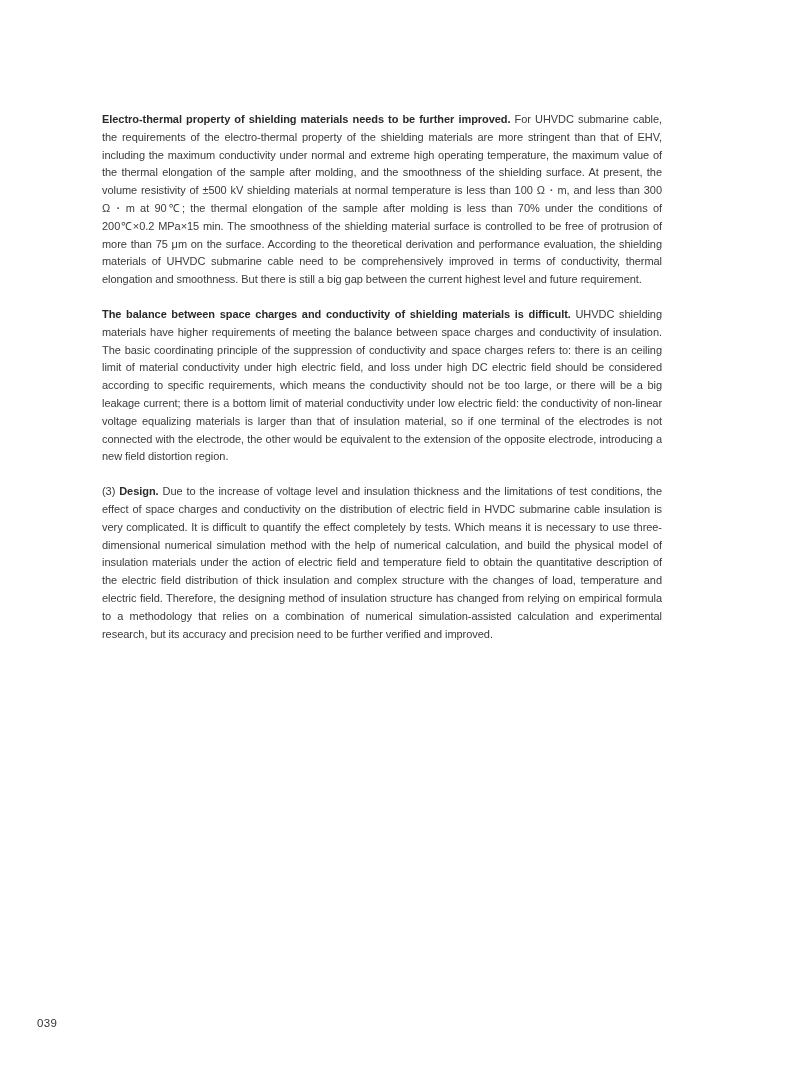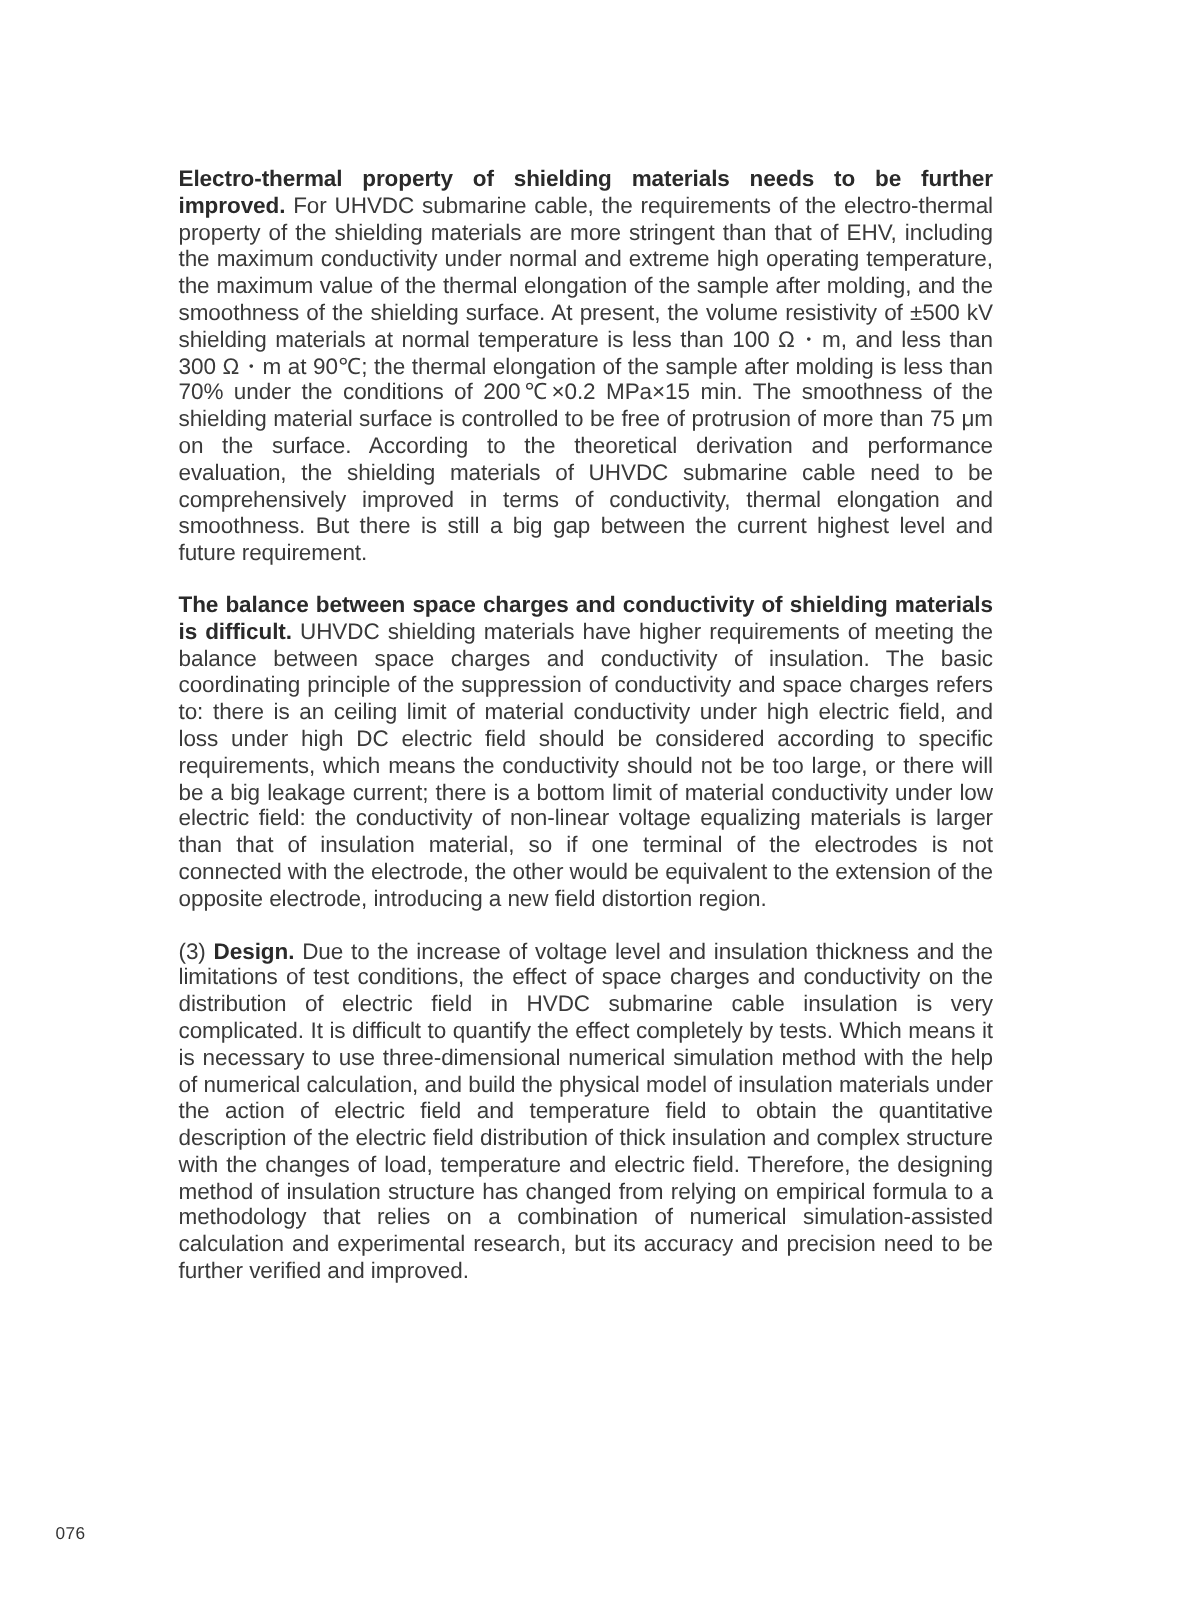--- a/index.html
+++ b/index.html
@@ -23,22 +23,22 @@
     height: 1077px;
     background: #ffffff;
   }
   .content {
     position: absolute;
     left: 102px;
     top: 111px;
     width: 560px;
   }
   .para {
-    margin: 0 0 17px 17px;
-    font-size: 15px;
+    margin: 0 0 17px 0;
+    font-size: 11px;
     line-height: 17.8px;
     text-align: justify;
     text-align-last: left;
     hyphens: none;
     letter-spacing: -0.05px;
   }
   .lead {
     font-weight: bold;
     color: #2a2a2a;
   }
@@ -64,14 +64,14 @@
     <p class="para">
       <span class="lead">The balance between space charges and conductivity of shielding materials is difficult.</span><span> UHVDC shielding materials have higher requirements of meeting the balance between space charges and conductivity of insulation. The basic coordinating principle of the suppression of conductivity and space charges refers to: there is an ceiling limit of material conductivity under high electric field, and loss under high DC electric field should be considered according to specific requirements, which means the conductivity should not be too large, or there will be a big leakage current; there is a bottom limit of material conductivity under low electric field: the conductivity of non-linear voltage equalizing materials is larger than that of insulation material, so if one terminal of the electrodes is not connected with the electrode, the other would be equivalent to the extension of the opposite electrode, introducing a new field distortion region.</span>
     </p>
 
     <p class="para">
       <span>(3)</span><span class="lead"> Design.</span><span> Due to the increase of voltage level and insulation thickness and the limitations of test conditions, the effect of space charges and conductivity on the distribution of electric field in HVDC submarine cable insulation is very complicated. It is difficult to quantify the effect completely by tests. Which means it is necessary to use three-dimensional numerical simulation method with the help of numerical calculation, and build the physical model of insulation materials under the action of electric field and temperature field to obtain the quantitative description of the electric field distribution of thick insulation and complex structure with the changes of load, temperature and electric field. Therefore, the designing method of insulation structure has changed from relying on empirical formula to a methodology that relies on a combination of numerical simulation-assisted calculation and experimental research, but its accuracy and precision need to be further verified and improved.</span>
     </p>
 
   </div>
 
-  <div class="page-number">076</div>
+  <div class="page-number">039</div>
 </div>
 
 </body></html>

